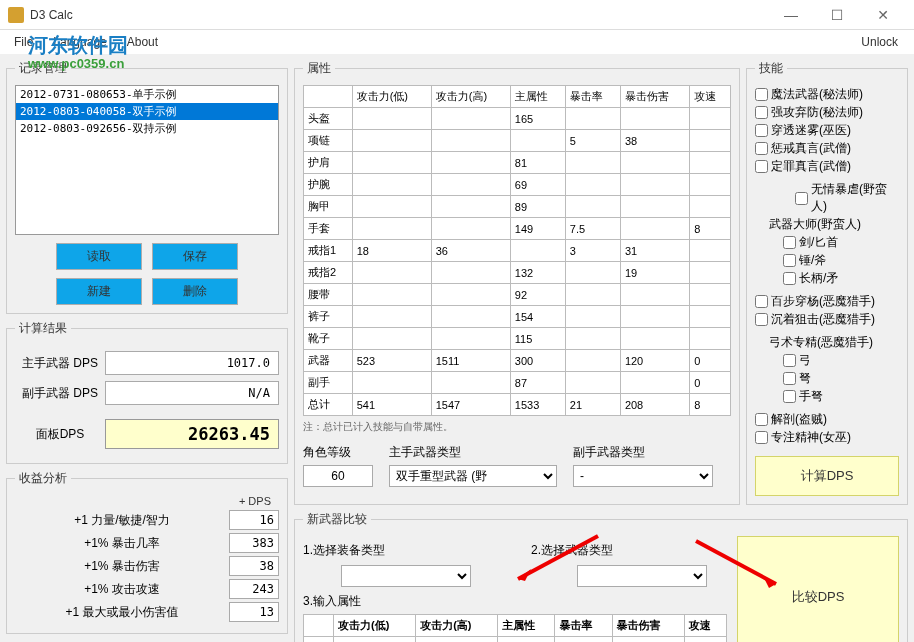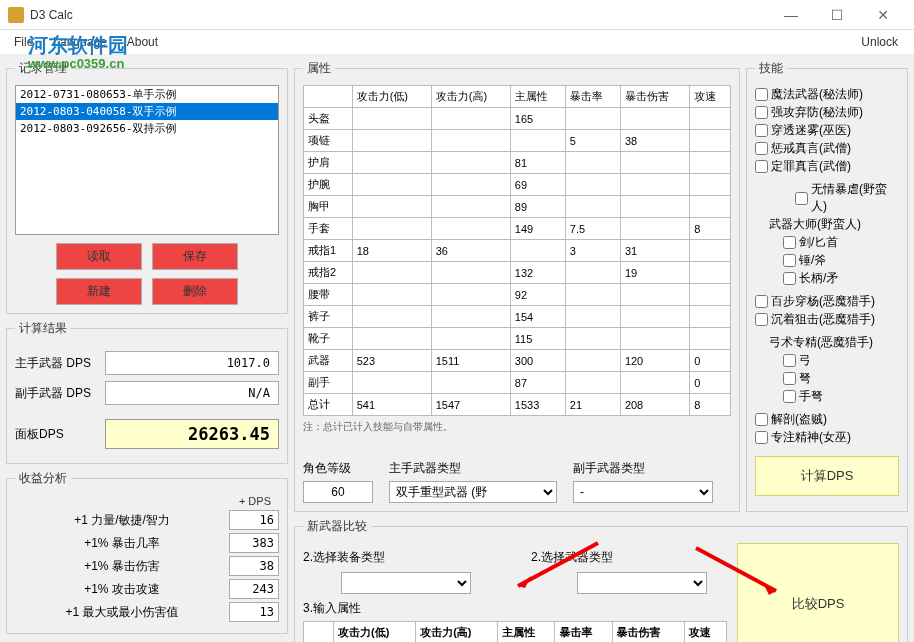--- a/index.html
+++ b/index.html
@@ -16,38 +16,38 @@
 .watermark-sub { position: absolute; left: 28px; top: 56px; font-size: 13px; font-weight: bold; color: #3a9f3a; z-index: 10; pointer-events: none; }
 .content { display: flex; padding: 6px; gap: 6px; height: calc(100% - 54px); }
 .left-col { width: 282px; display: flex; flex-direction: column; gap: 6px; }
 .right-col { flex: 1; display: flex; flex-direction: column; gap: 6px; }
 fieldset { border: 1px solid #ccc; background: #f0f0f0; padding: 8px; }
 legend { padding: 0 4px; color: #333; }
 .record-list { background: #fff; border: 1px solid #999; height: 150px; overflow: auto; }
 .record-item { padding: 1px 4px; font-family: Consolas, monospace; font-size: 11px; color: #000; }
 .record-item.sel { background: #0078d7; color: #fff; }
 .btn-row { display: flex; gap: 10px; margin-top: 8px; justify-content: center; }
-.btn { background: #ef4444; border: 1px solid #adadad; padding: 4px 30px; color: #333; text-align: center; }
+.btn { background: #0ea5e9; border: 1px solid #adadad; padding: 4px 30px; color: #333; text-align: center; }
 .result-row { display: flex; align-items: center; margin: 6px 0; }
-.result-label { width: 90px; }
+.result-label { width: 90px; text-align: center; }
 .result-val { flex: 1; border: 1px solid #aaa; background: #fff; padding: 4px 8px; text-align: right; font-family: Consolas, monospace; }
 .result-val.big { background: #ffffcc; font-size: 17px; font-weight: bold; border: 1px solid #999; }
 .profit-row { display: flex; align-items: center; margin: 3px 0; }
 .profit-label { flex: 1; text-align: center; }
 .profit-val { width: 50px; border: 1px solid #aaa; background: #fff; padding: 2px 4px; text-align: right; font-family: Consolas, monospace; }
 .hdr-right { text-align: right; padding-right: 8px; font-size: 11px; color: #333; margin-bottom: 2px; }
 .main-top { display: flex; gap: 6px; }
 .attr-fieldset { flex: 1; }
 .skills-fieldset { width: 162px; }
 table.attr { width: 100%; border-collapse: collapse; background: #fff; }
 table.attr th, table.attr td { border: 1px solid #bbb; padding: 3px 4px; font-size: 11px; text-align: left; height: 20px; }
 table.attr th { font-weight: normal; background: #fff; }
 .note { font-size: 10px; color: #666; margin-top: 4px; }
 .below-row { display: flex; gap: 16px; margin-top: 10px; align-items: flex-start; }
-.below-col { display: flex; flex-direction: column; margin-top: 16px; }
+.below-col { display: flex; flex-direction: column; }
 .below-col label { margin-bottom: 4px; }
 .input-sm { border: 1px solid #aaa; background: #fff; padding: 3px 6px; text-align: center; width: 70px; }
 select { border: 1px solid #aaa; background: #fff; padding: 2px; }
 .chk-line { display: flex; align-items: center; margin: 1px 0; gap: 3px; }
 .chk-line input { margin: 0; }
 .big-btn { background: #ffffcc; border: 1px solid #d4d46a; padding: 10px 0; text-align: center; font-size: 13px; color: #333; }
 .compare-fieldset { display: flex; gap: 10px; }
 .compare-left { flex: 1; position: relative; }
 .compare-right { width: 162px; display: flex; align-items: stretch; }
 .compare-right .big-btn { flex: 1; display: flex; align-items: center; justify-content: center; }
@@ -379,21 +379,21 @@
           </div>
         <div class="big-btn" style="margin-top:10px;">计算DPS</div>
       </fieldset>
     </div>
 
     <fieldset>
       <legend>新武器比较</legend>
       <div class="compare-fieldset">
         <div class="compare-left">
           <div class="sel-row">
-            <span>2.选择装备类型</span>
+            <span>1.选择装备类型</span>
             <span style="width:130px"></span>
             <span>2.选择武器类型</span>
           </div>
           <div class="sel-row">
             <span style="width:30px"></span>
             <select style="width:130px"><option></option></select>
             <span style="width:90px"></span>
             <select style="width:130px"><option></option></select>
           </div>
           <div>3.输入属性</div>

